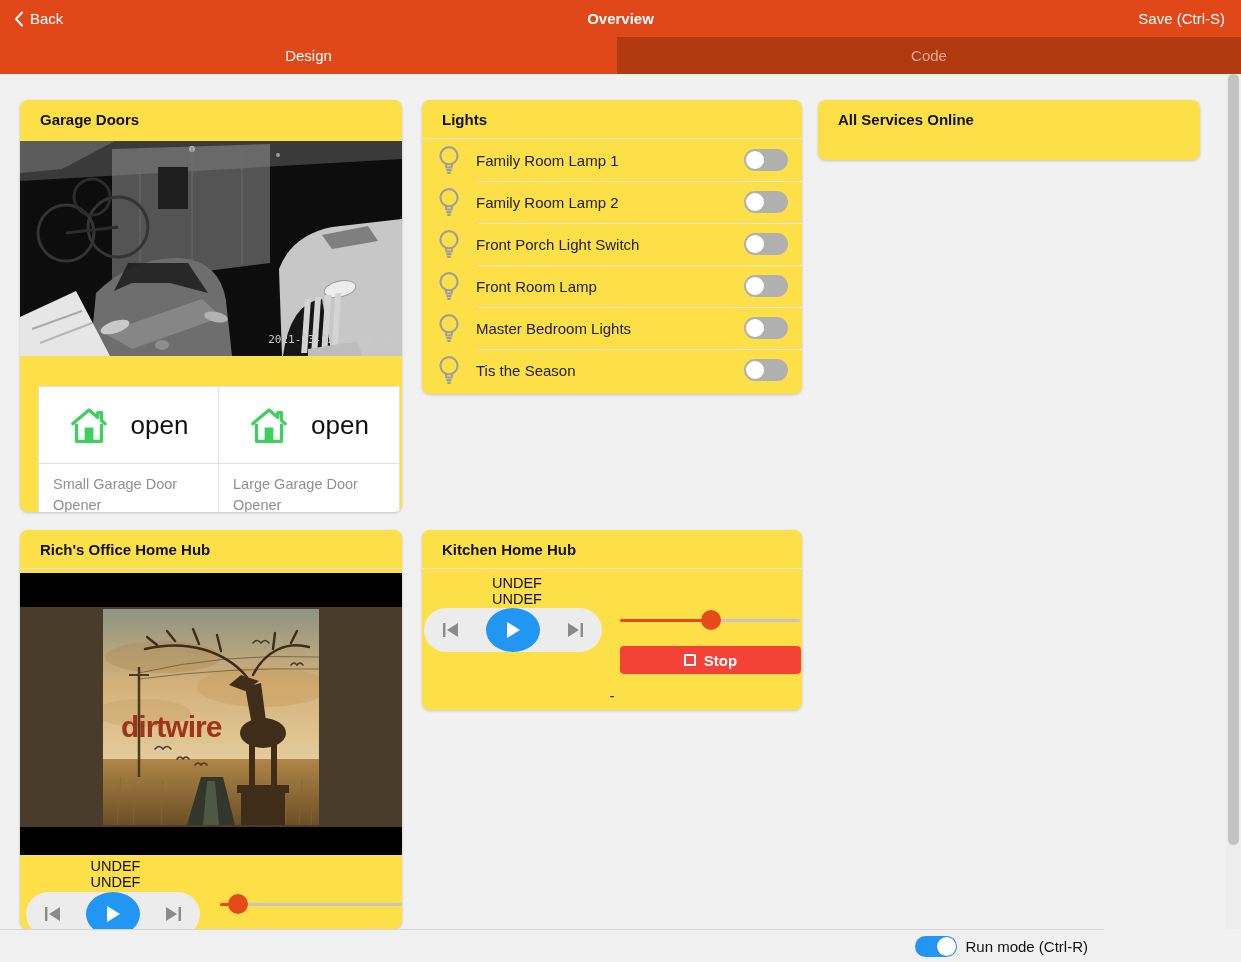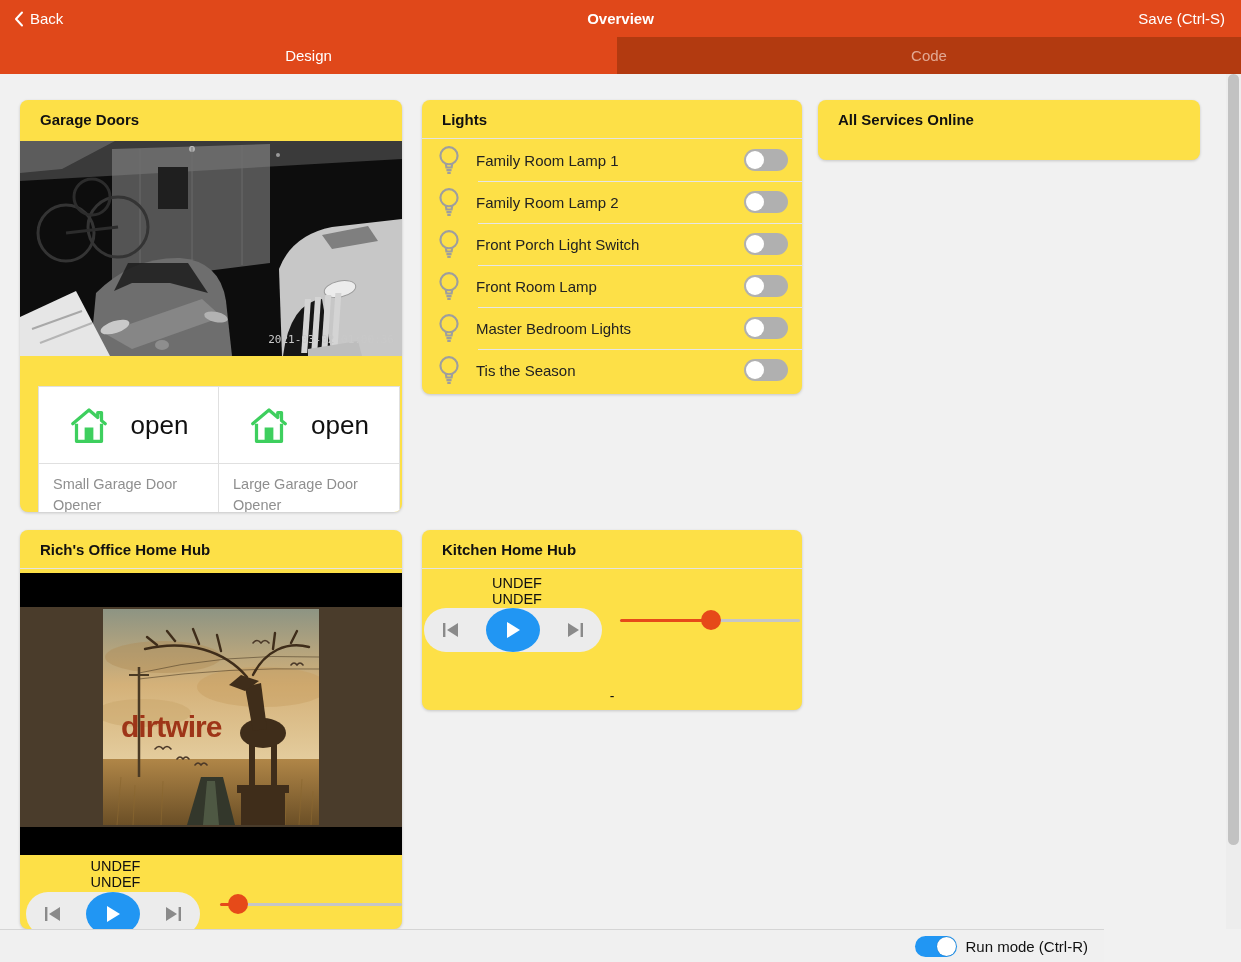--- a/index.html
+++ b/index.html
@@ -399,20 +399,24 @@
         </svg>
       </div>
     </div>
 
     <div class="slider" style="left:198px;top:80px;width:180px;">
       <div class="line"></div>
       <div class="fill" style="width:91px;"></div>
       <div class="knob" style="left:81px;"></div>
     </div>
 
+    <div class="stop-btn">
+      <div class="stop-icon"></div>
+      <span>Stop</span>
+    </div>
 
     <div class="status-dash">-</div>
   </div>
 
   <div class="scrollbar">
     <div class="scroll-thumb"></div>
   </div>
 
   <div class="bottombar">
     <div class="run-toggle">

